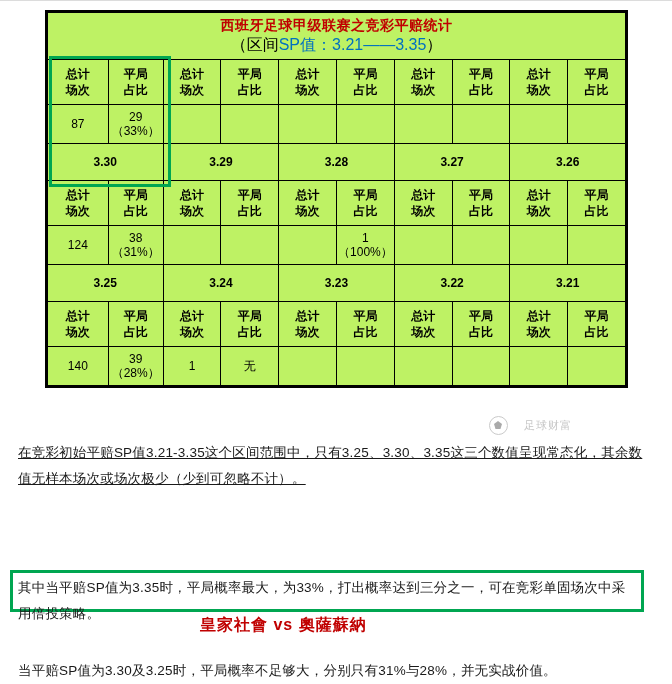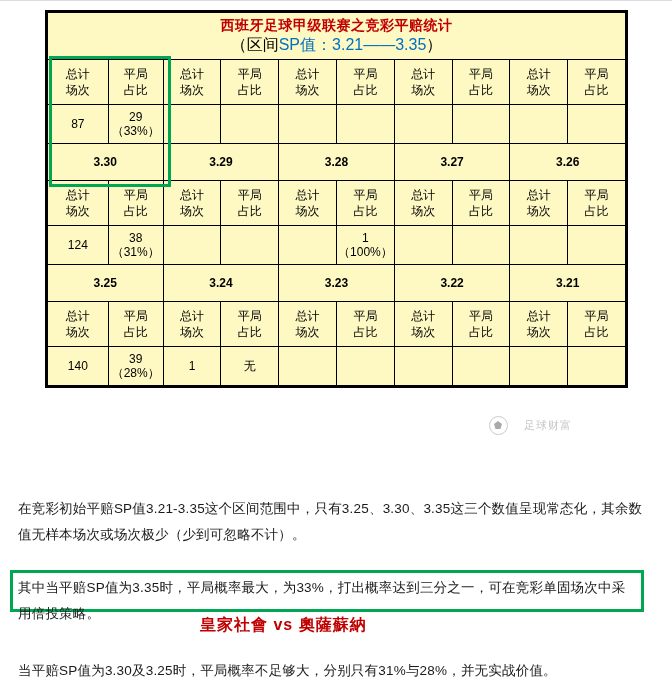--- a/index.html
+++ b/index.html
@@ -12,21 +12,21 @@
   }
   .page{position:relative;width:672px;height:684px;}
 
   
   .table-wrap{
     position:absolute;
     left:45px; top:10px;
     width:583px;
     border:2px solid #000;
     box-sizing:border-box;
-    background:#fef9c3;
+    background:#bef264;
   }
   table.stats{
     border-collapse:collapse;
     width:100%;
     table-layout:fixed;
   }
   table.stats td{
     border:1px solid #000;
     text-align:center;
     vertical-align:middle;
@@ -55,21 +55,21 @@
   }
   .title-sub .blue{color:#0070c0;}
   .sp-val{
     color:#c00000;
     font-weight:bold;
     font-size:17px;
     line-height:30px;
   }
   .hdr{
     color:#0070c0;
-    font-weight:normal;
+    font-weight:bold;
     font-size:12.5px;
     line-height:16px;
   }
   .hdr-row td{height:40px;}
   .val-row td{height:34px;font-size:11.5px;}
   .val-row .two-line{line-height:14px;}
   .sp-row td{height:32px;}
 
   
   .green-box{
@@ -102,21 +102,21 @@
   .wm-text{font-size:11px;color:#7b7b7b;letter-spacing:1px;}
 
   
   .para{
     position:absolute;
     font-size:13.5px;
     color:#1a1a1a;
     line-height:26px;
     letter-spacing:0.2px;
   }
-  #p1{left:18px; top:496px; width:636px;}
+  #p1{left:18px; top:440px; width:636px;text-decoration:underline;}
   #p2{left:18px; top:575px; width:620px;}
   #p3{left:18px; top:658px; width:636px;}
   .match{
     position:absolute;
     left:200px; top:615px;
     color:#c00000;
     font-weight:bold;
     font-size:16px;
     letter-spacing:1px;
   }

